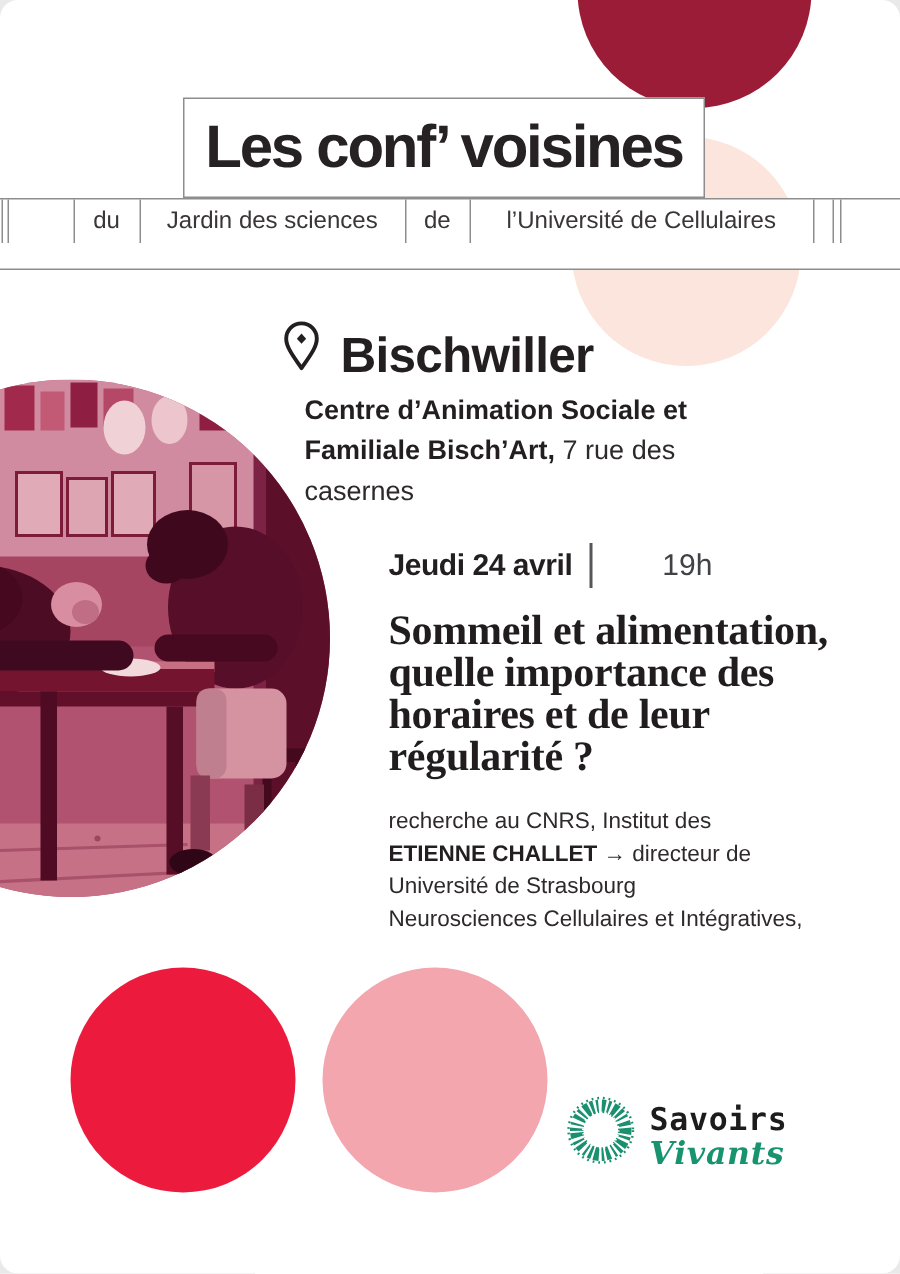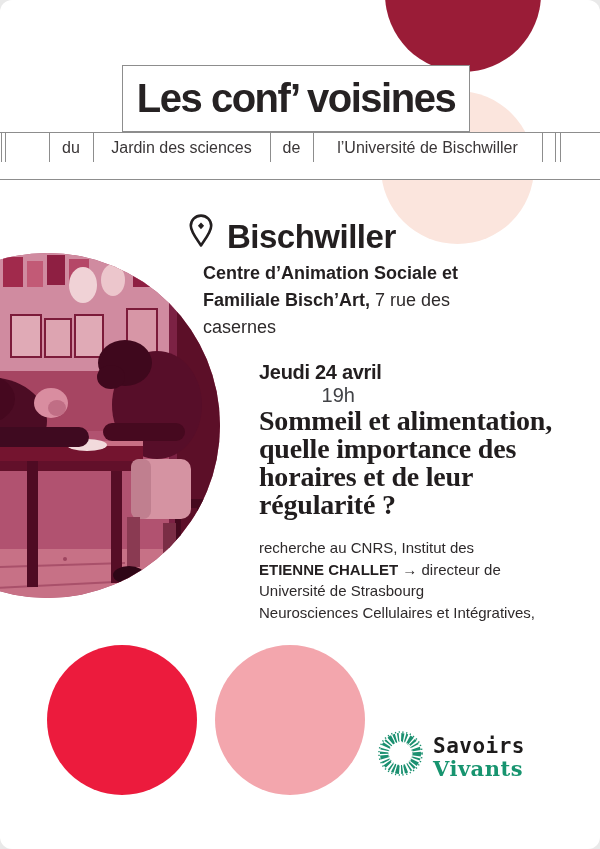--- a/index.html
+++ b/index.html
@@ -48,21 +48,21 @@
   .venue div{white-space:nowrap;}
 
   
   .photo{
     position:absolute;left:-125px;top:253px;width:345px;height:345px;
     border-radius:50%;overflow:hidden;z-index:1;
   }
 
   
   .date-row{
-    position:absolute;left:259px;top:361px;height:32px;display:flex;align-items:center;z-index:4;flex-direction:column;
+    position:absolute;left:259px;top:361px;height:32px;display:flex;align-items:center;z-index:4;
   }
   .date-row .date{font-size:20px;font-weight:bold;letter-spacing:-0.3px;color:#231f20;white-space:nowrap;}
   .date-row .bar{width:2px;height:30px;background:#55565a;margin:0 11px;}
   .date-row .time{font-size:20px;color:#414246;white-space:nowrap;margin-left:36px;}
 
   
   .event-title{
     position:absolute;left:259px;top:407px;width:330px;z-index:4;
     font-family:Liberation Serif, serif;font-weight:bold;
     font-size:28px;line-height:28px;color:#211d1e;white-space:pre-line;letter-spacing:-0.2px;
@@ -75,21 +75,21 @@
 
   
   .logo{position:absolute;left:377px;top:728px;display:flex;z-index:2;}
   .logo .ring{width:47px;height:47px;margin-top:2px;}
   .logo .words{margin-left:9px;padding-top:7px;}
   .logo .l1{
     font-family:"DejaVu Sans Mono",monospace;font-weight:bold;font-size:21px;
     line-height:22px;color:#1d1b1b;letter-spacing:0.5px;
   }
   .logo .l2{
-    font-family:"DejaVu Serif","Liberation Serif",serif;font-weight:bold;
+    font-family:"DejaVu Serif","Liberation Serif",serif;font-weight:bold;font-style:italic;
     font-size:21px;line-height:23px;color:#17946f;letter-spacing:0.5px;
   }
 </style>
 </head>
 <body>
 
 <div class="page">
 
   <div class="circle c-dark"></div>
   <div class="circle c-pale"></div>
@@ -104,21 +104,21 @@
     <div class="vline" style="left:49px"></div>
     <div class="vline" style="left:93px"></div>
     <div class="vline" style="left:270px"></div>
     <div class="vline" style="left:313px"></div>
     <div class="vline" style="left:542px"></div>
     <div class="vline" style="left:555px"></div>
     <div class="vline" style="left:560px"></div>
     <span class="cell" style="left:49px;width:44px">du</span>
     <span class="cell" style="left:93px;width:177px">Jardin des sciences</span>
     <span class="cell" style="left:270px;width:43px">de</span>
-    <span class="cell" style="left:313px;width:229px">l’Université de Bischwiller</span>
+    <span class="cell" style="left:313px;width:229px">l’Université de Cellulaires</span>
   </div>
 
   <svg class="pin" width="24" height="34" viewBox="0 0 24 34">
     <path d="M12 1.6 C6.2 1.6 1.8 6.2 1.8 11.8 C1.8 17.9 7.6 24.9 12 31.4 C16.4 24.9 22.2 17.9 22.2 11.8 C22.2 6.2 17.8 1.6 12 1.6 Z" fill="none" stroke="#231f20" stroke-width="2.6" stroke-linejoin="round"></path>
     <path d="M12 8.4 L15.1 11.8 L12 15.2 L8.9 11.8 Z" fill="#231f20"></path>
   </svg>
   <div class="city">Bischwiller</div>
 
   <div class="venue">
     <div>

